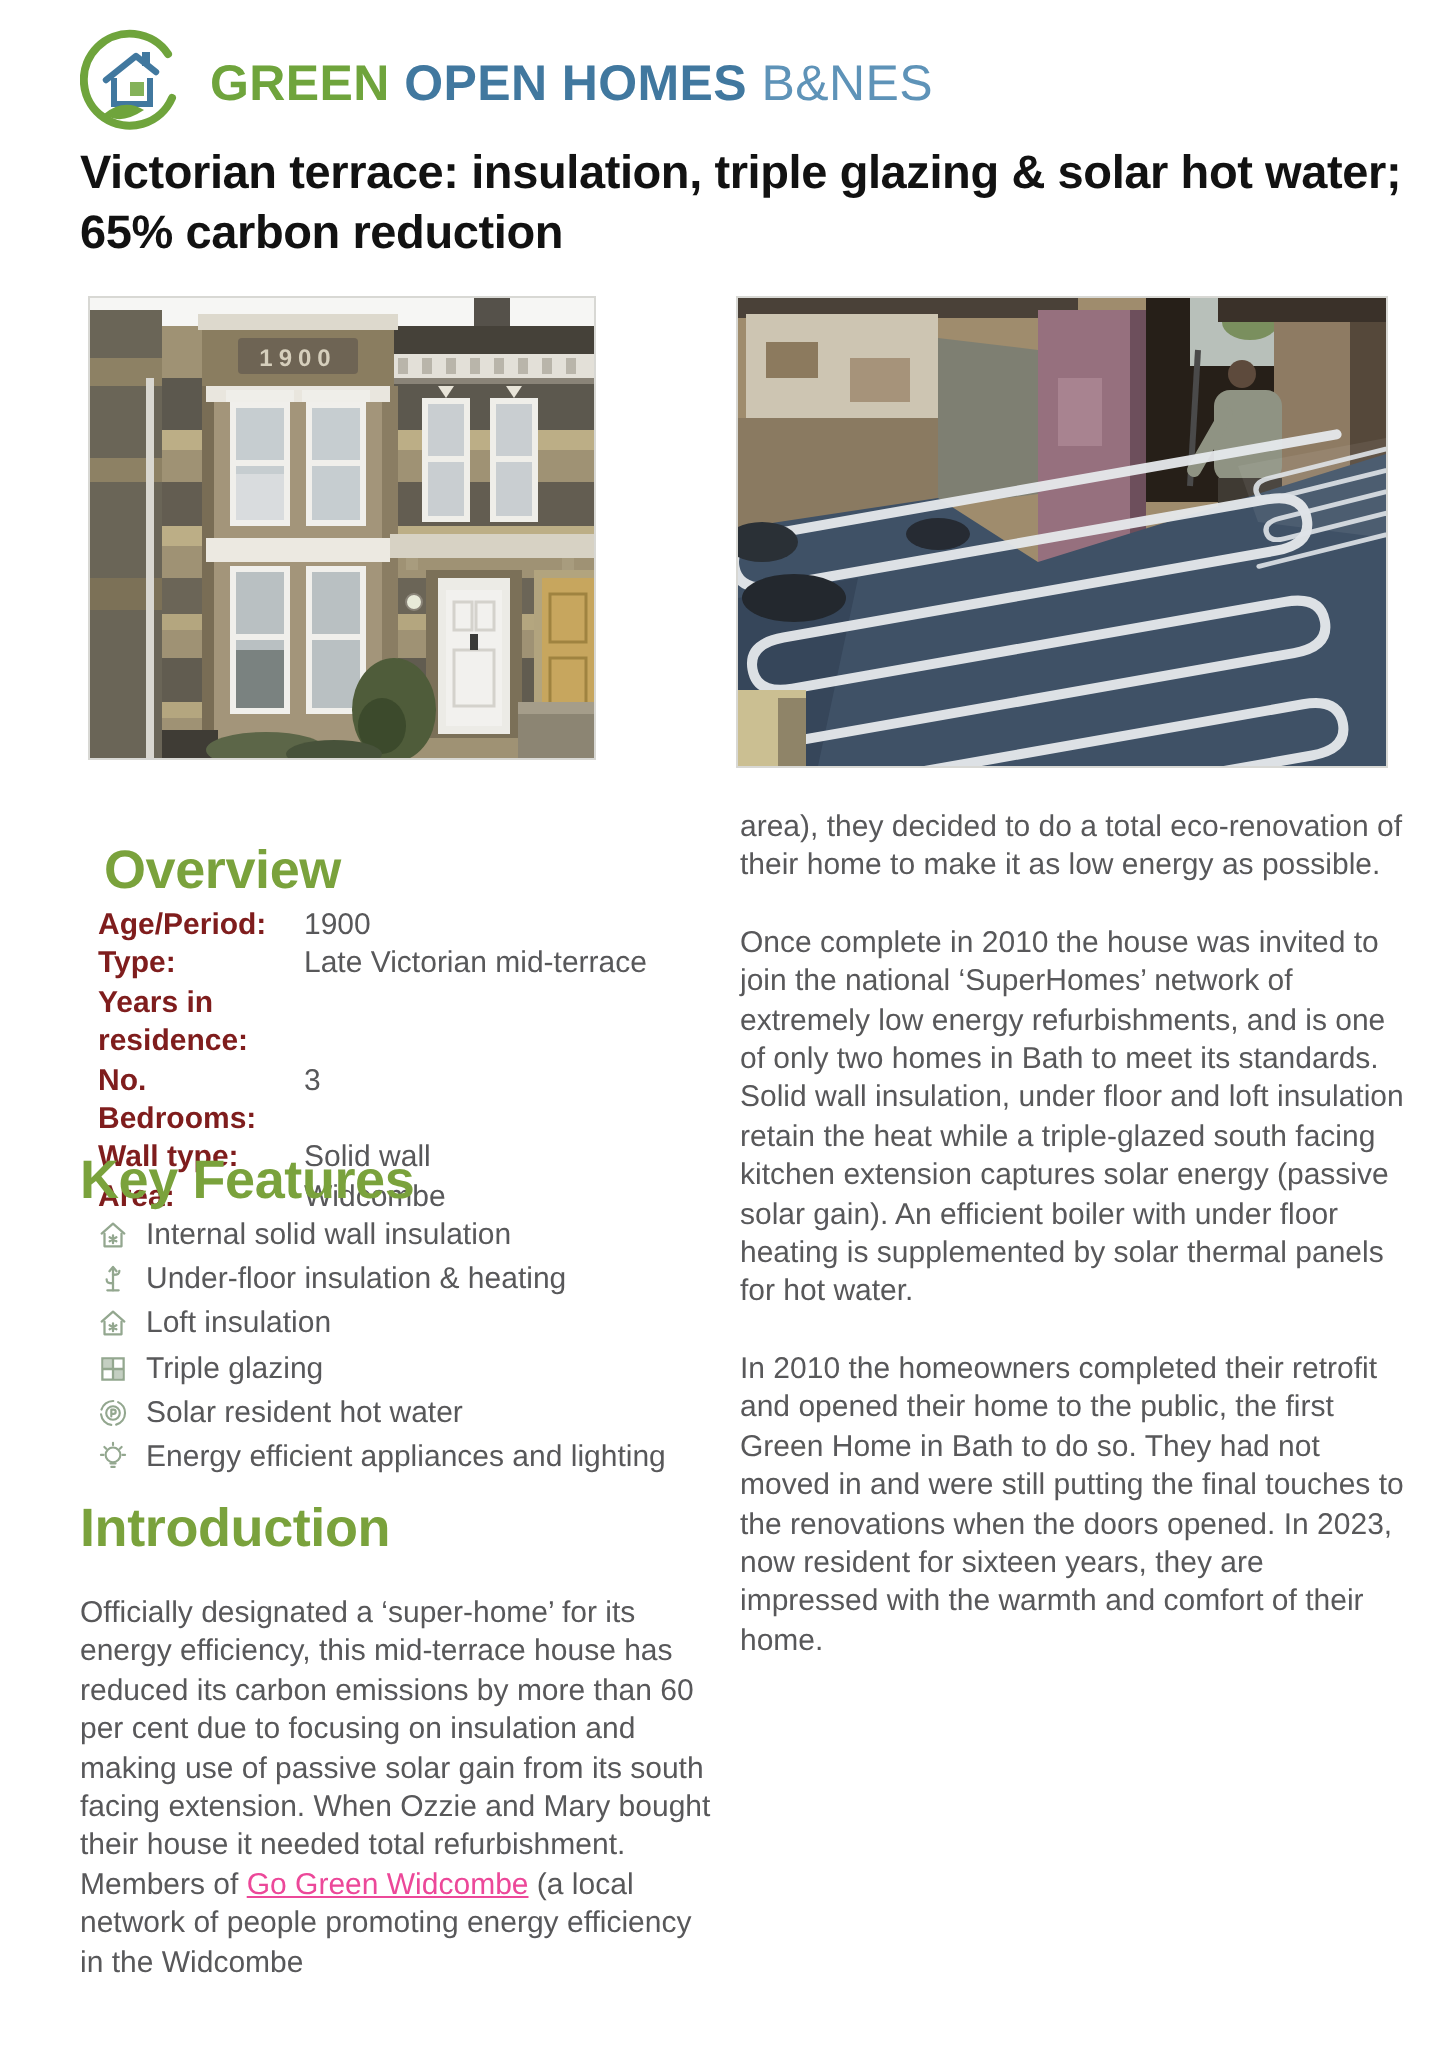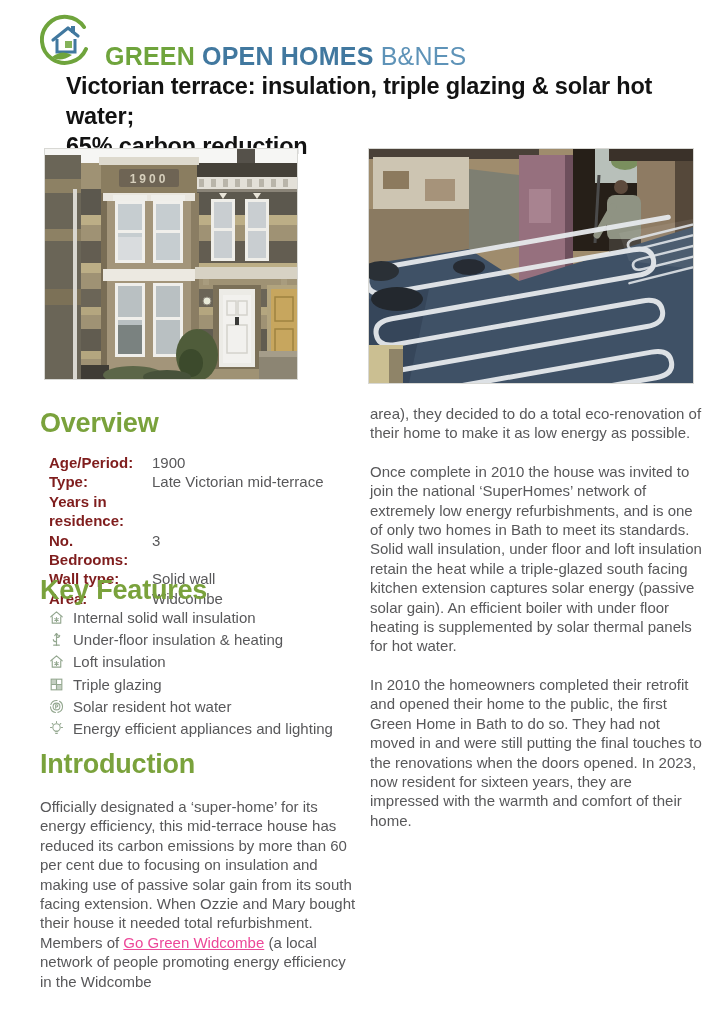--- a/index.html
+++ b/index.html
@@ -1,30 +1,30 @@
 <!DOCTYPE html>
 <html><head>
 <meta charset="utf-8">
 <style>
   html,body{margin:0;padding:0;background:#ffffff;}
   #page{position:relative;width:724px;height:1024px;background:#ffffff;overflow:hidden;
         font-family:"Liberation Sans",sans-serif;}
   .abs{position:absolute;}
 
   
-  #logo{left:40px;top:13px;display:flex;align-items:flex-end;gap:11px;}
+  #logo{left:40px;top:13px;display:flex;align-items:center;gap:11px;}
   #logo-text{font-size:25px;font-weight:bold;letter-spacing:.2px;white-space:nowrap;}
   #logo-text .seg-green{color:#6fa43c;}
   #logo-text .seg-blue{color:#41789f;}
   #logo-text .seg-suffix{color:#5e93b8;font-weight:400;}
 
   
   #page-title{left:40px;top:72px;width:662px;font-size:23.5px;line-height:1.27;
               font-weight:bold;color:#121212;letter-spacing:-0.2px;}
-  #page-title span{display:block;margin-left:26px;}
+  #page-title span{display:block;}
 
   
   .photo{border:1px solid #d8d8d4;background:#eee;}
   #photo-left{left:44px;top:148px;width:252px;height:230px;}
   #photo-right{left:368px;top:148px;width:324px;height:234px;}
   .photo svg{display:block;}
 
   
   .section-heading{font-size:27px;font-weight:bold;color:#7aa23c;letter-spacing:-0.2px;}
   #overview-heading{left:40px;top:408px;}
@@ -226,21 +226,21 @@
       </g>
 
       <ellipse cx="28" cy="150" rx="26" ry="12" fill="#23282e"></ellipse>
       <ellipse cx="12" cy="122" rx="18" ry="10" fill="#2a3036"></ellipse>
       <ellipse cx="100" cy="118" rx="16" ry="8" fill="#262b33"></ellipse>
       <rect x="0" y="196" width="34" height="38" fill="#cbbf92"></rect>
       <rect x="20" y="200" width="14" height="34" fill="#8f8468"></rect>
     </svg>
   </div>
 
-  <h2 class="abs section-heading" id="overview-heading" style="margin:0;">Overview</h2>
+  <h2 class="abs section-heading" id="overview-heading" style="margin:12px;">Overview</h2>
 
   <div class="abs" id="overview-table">
     <div class="ov-row">
       <span class="ov-label">Age/Period:</span>
       <span class="ov-value">1900</span>
     </div>
     <div class="ov-row">
       <span class="ov-label">Type:</span>
       <span class="ov-value">Late Victorian mid-terrace</span>
     </div>

